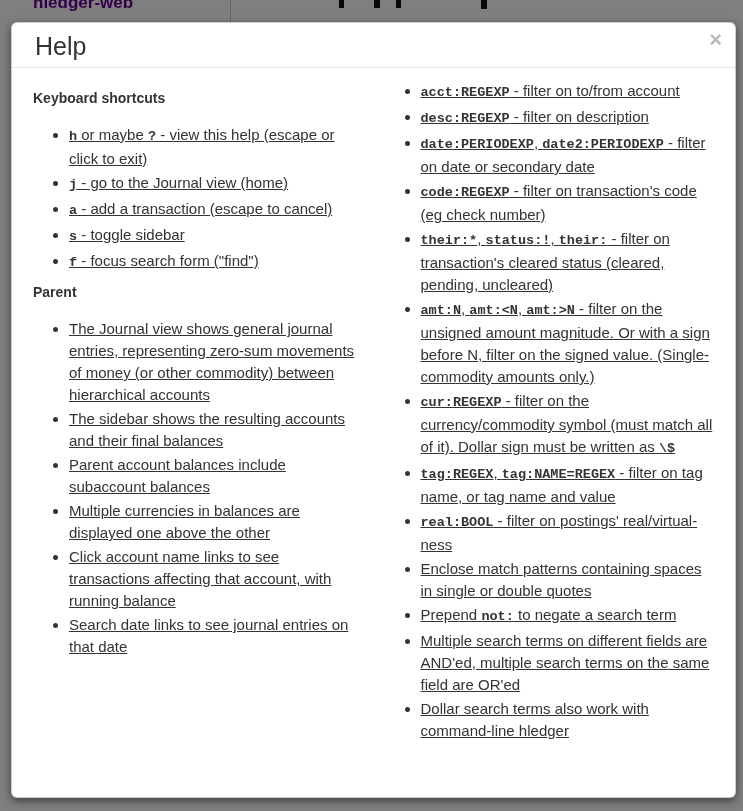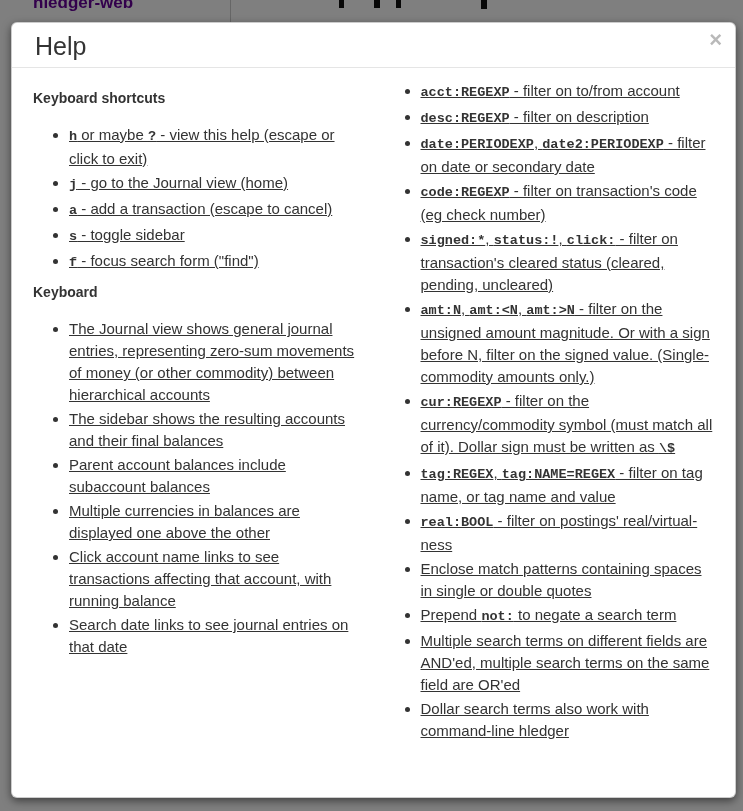--- a/index.html
+++ b/index.html
@@ -85,37 +85,37 @@
   <div class="modal-body">
     <div class="col" id="col-left">
         <h3>Keyboard shortcuts</h3>
         <ul class="help-list">
           <li><code>h</code> or maybe <code>?</code> - view this help (escape or click to exit)</li>
           <li><code>j</code> - go to the Journal view (home)</li>
           <li><code>a</code> - add a transaction (escape to cancel)</li>
           <li><code>s</code> - toggle sidebar</li>
           <li><code>f</code> - focus search form ("find")</li>
         </ul>
-        <h3>Keyboard</h3>
+        <h3>Parent</h3>
         <ul class="help-list">
           <li>The Journal view shows general journal entries, representing zero-sum movements of money (or other commodity) between hierarchical accounts</li>
           <li>The sidebar shows the resulting accounts and their final balances</li>
           <li>Parent account balances include subaccount balances</li>
           <li>Multiple currencies in balances are displayed one above the other</li>
           <li>Click account name links to see transactions affecting that account, with running balance</li>
           <li>Search date links to see journal entries on that date</li>
         </ul>
       </div>
     <div class="col" id="col-right">
         <ul class="help-list">
           <li><code>acct:REGEXP</code> - filter on to/from account</li>
           <li><code>desc:REGEXP</code> - filter on description</li>
           <li><code>date:PERIODEXP</code>, <code>date2:PERIODEXP</code> - filter on date or secondary date</li>
           <li><code>code:REGEXP</code> - filter on transaction's code (eg check number)</li>
-          <li><code>signed:*</code>, <code>status:!</code>, <code>click:</code> - filter on transaction's cleared status (cleared, pending, uncleared)</li>
+          <li><code>their:*</code>, <code>status:!</code>, <code>their:</code> - filter on transaction's cleared status (cleared, pending, uncleared)</li>
           <li><code>amt:N</code>, <code>amt:&lt;N</code>, <code>amt:&gt;N</code> - filter on the unsigned amount magnitude. Or with a sign before N, filter on the signed value. (Single-commodity amounts only.)</li>
           <li><code>cur:REGEXP</code> - filter on the currency/commodity symbol (must match all of it). Dollar sign must be written as <code>\$</code></li>
           <li><code>tag:REGEX</code>, <code>tag:NAME=REGEX</code> - filter on tag name, or tag name and value</li>
           <li><code>real:BOOL</code> - filter on postings' real/virtual-ness</li>
           <li>Enclose match patterns containing spaces in single or double quotes</li>
           <li>Prepend <code>not:</code> to negate a search term</li>
           <li>Multiple search terms on different fields are AND'ed, multiple search terms on the same field are OR'ed</li>
           <li>Dollar search terms also work with command-line hledger</li>
         </ul>
       </div>

